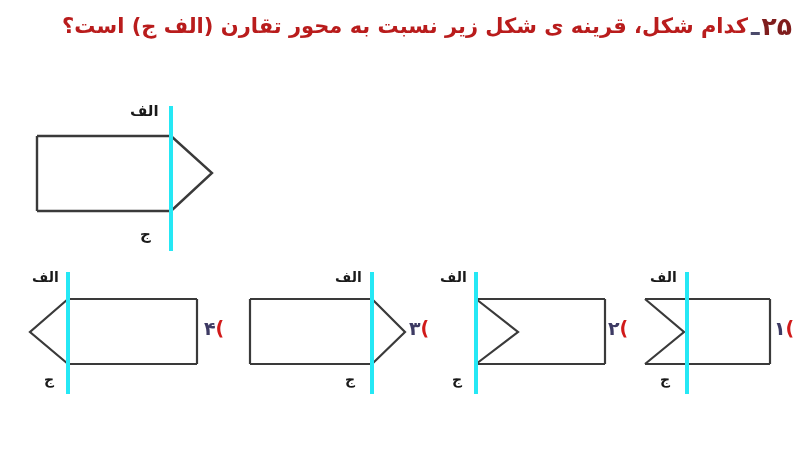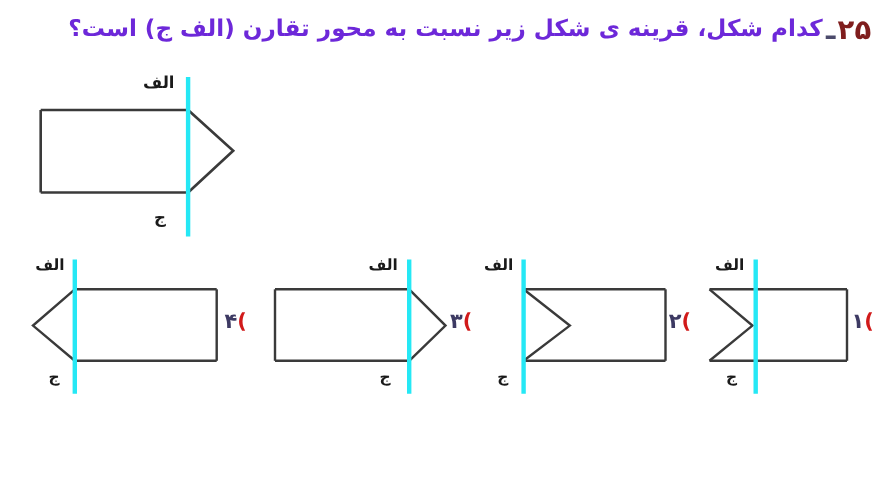--- a/index.html
+++ b/index.html
@@ -49,27 +49,28 @@
   .q-dash {
     font-size: 25px;
     font-weight: bold;
     color: #4b4a6b;
     padding: 0 2px 0 3px;
     line-height: 1;
   }
   .q-text {
     font-size: 21px;
     font-weight: bold;
-    color: #6d28d9;
+    color: #b91c1c;
     line-height: 1;
   }
 
   
   .figure {
     position: absolute;
+    margin-top: 36px;
   }
   .figure svg {
     display: block;
     overflow: visible;
   }
 
   
   .axis-label {
     position: absolute;
     font-size: 15px;

